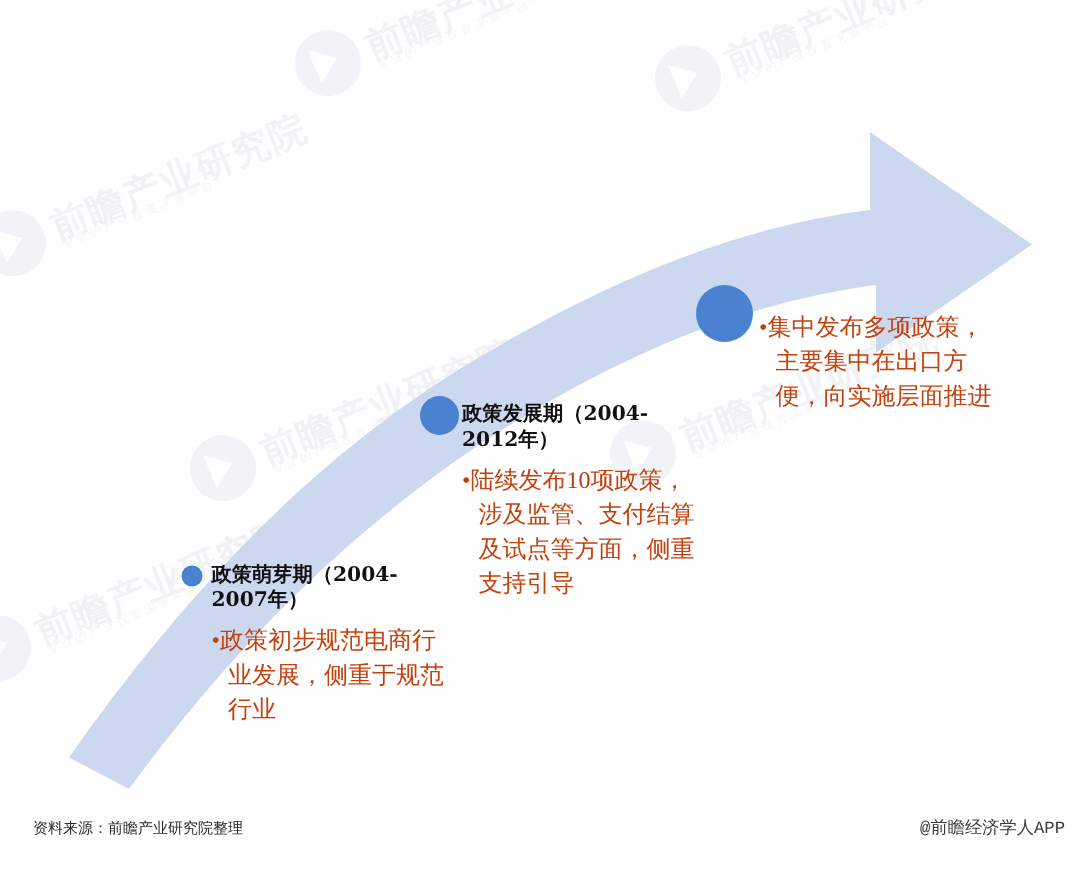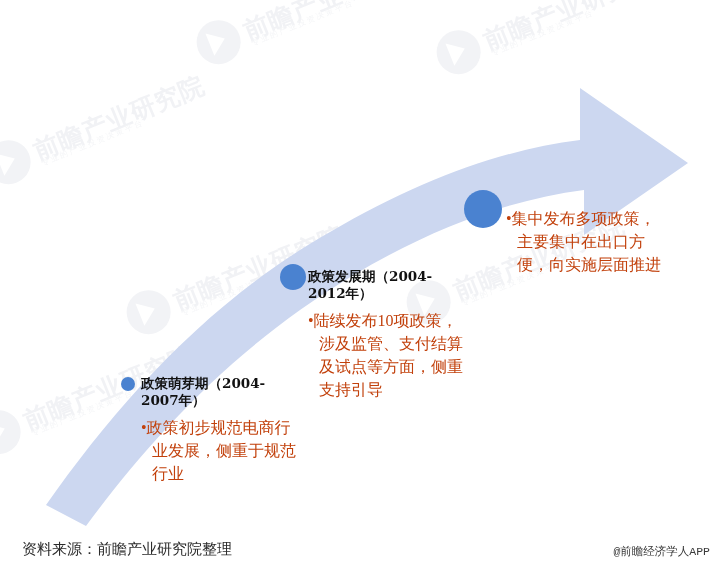--- a/index.html
+++ b/index.html
@@ -126,21 +126,21 @@
   }
   .ms-body .bt {
     letter-spacing: 0;
   }
 
   
   .footer-src {
     position: absolute;
     left: 22px;
     bottom: 22px;
-    font-size: 15px;
+    font-size: 10px;
     color: #2b2b2b;
     z-index: 6;
     font-family: Liberation Sans, sans-serif;
   }
   .footer-app {
     position: absolute;
     right: 16px;
     bottom: 22px;
     font-size: 11.5px;
     color: #3a3a3a;

